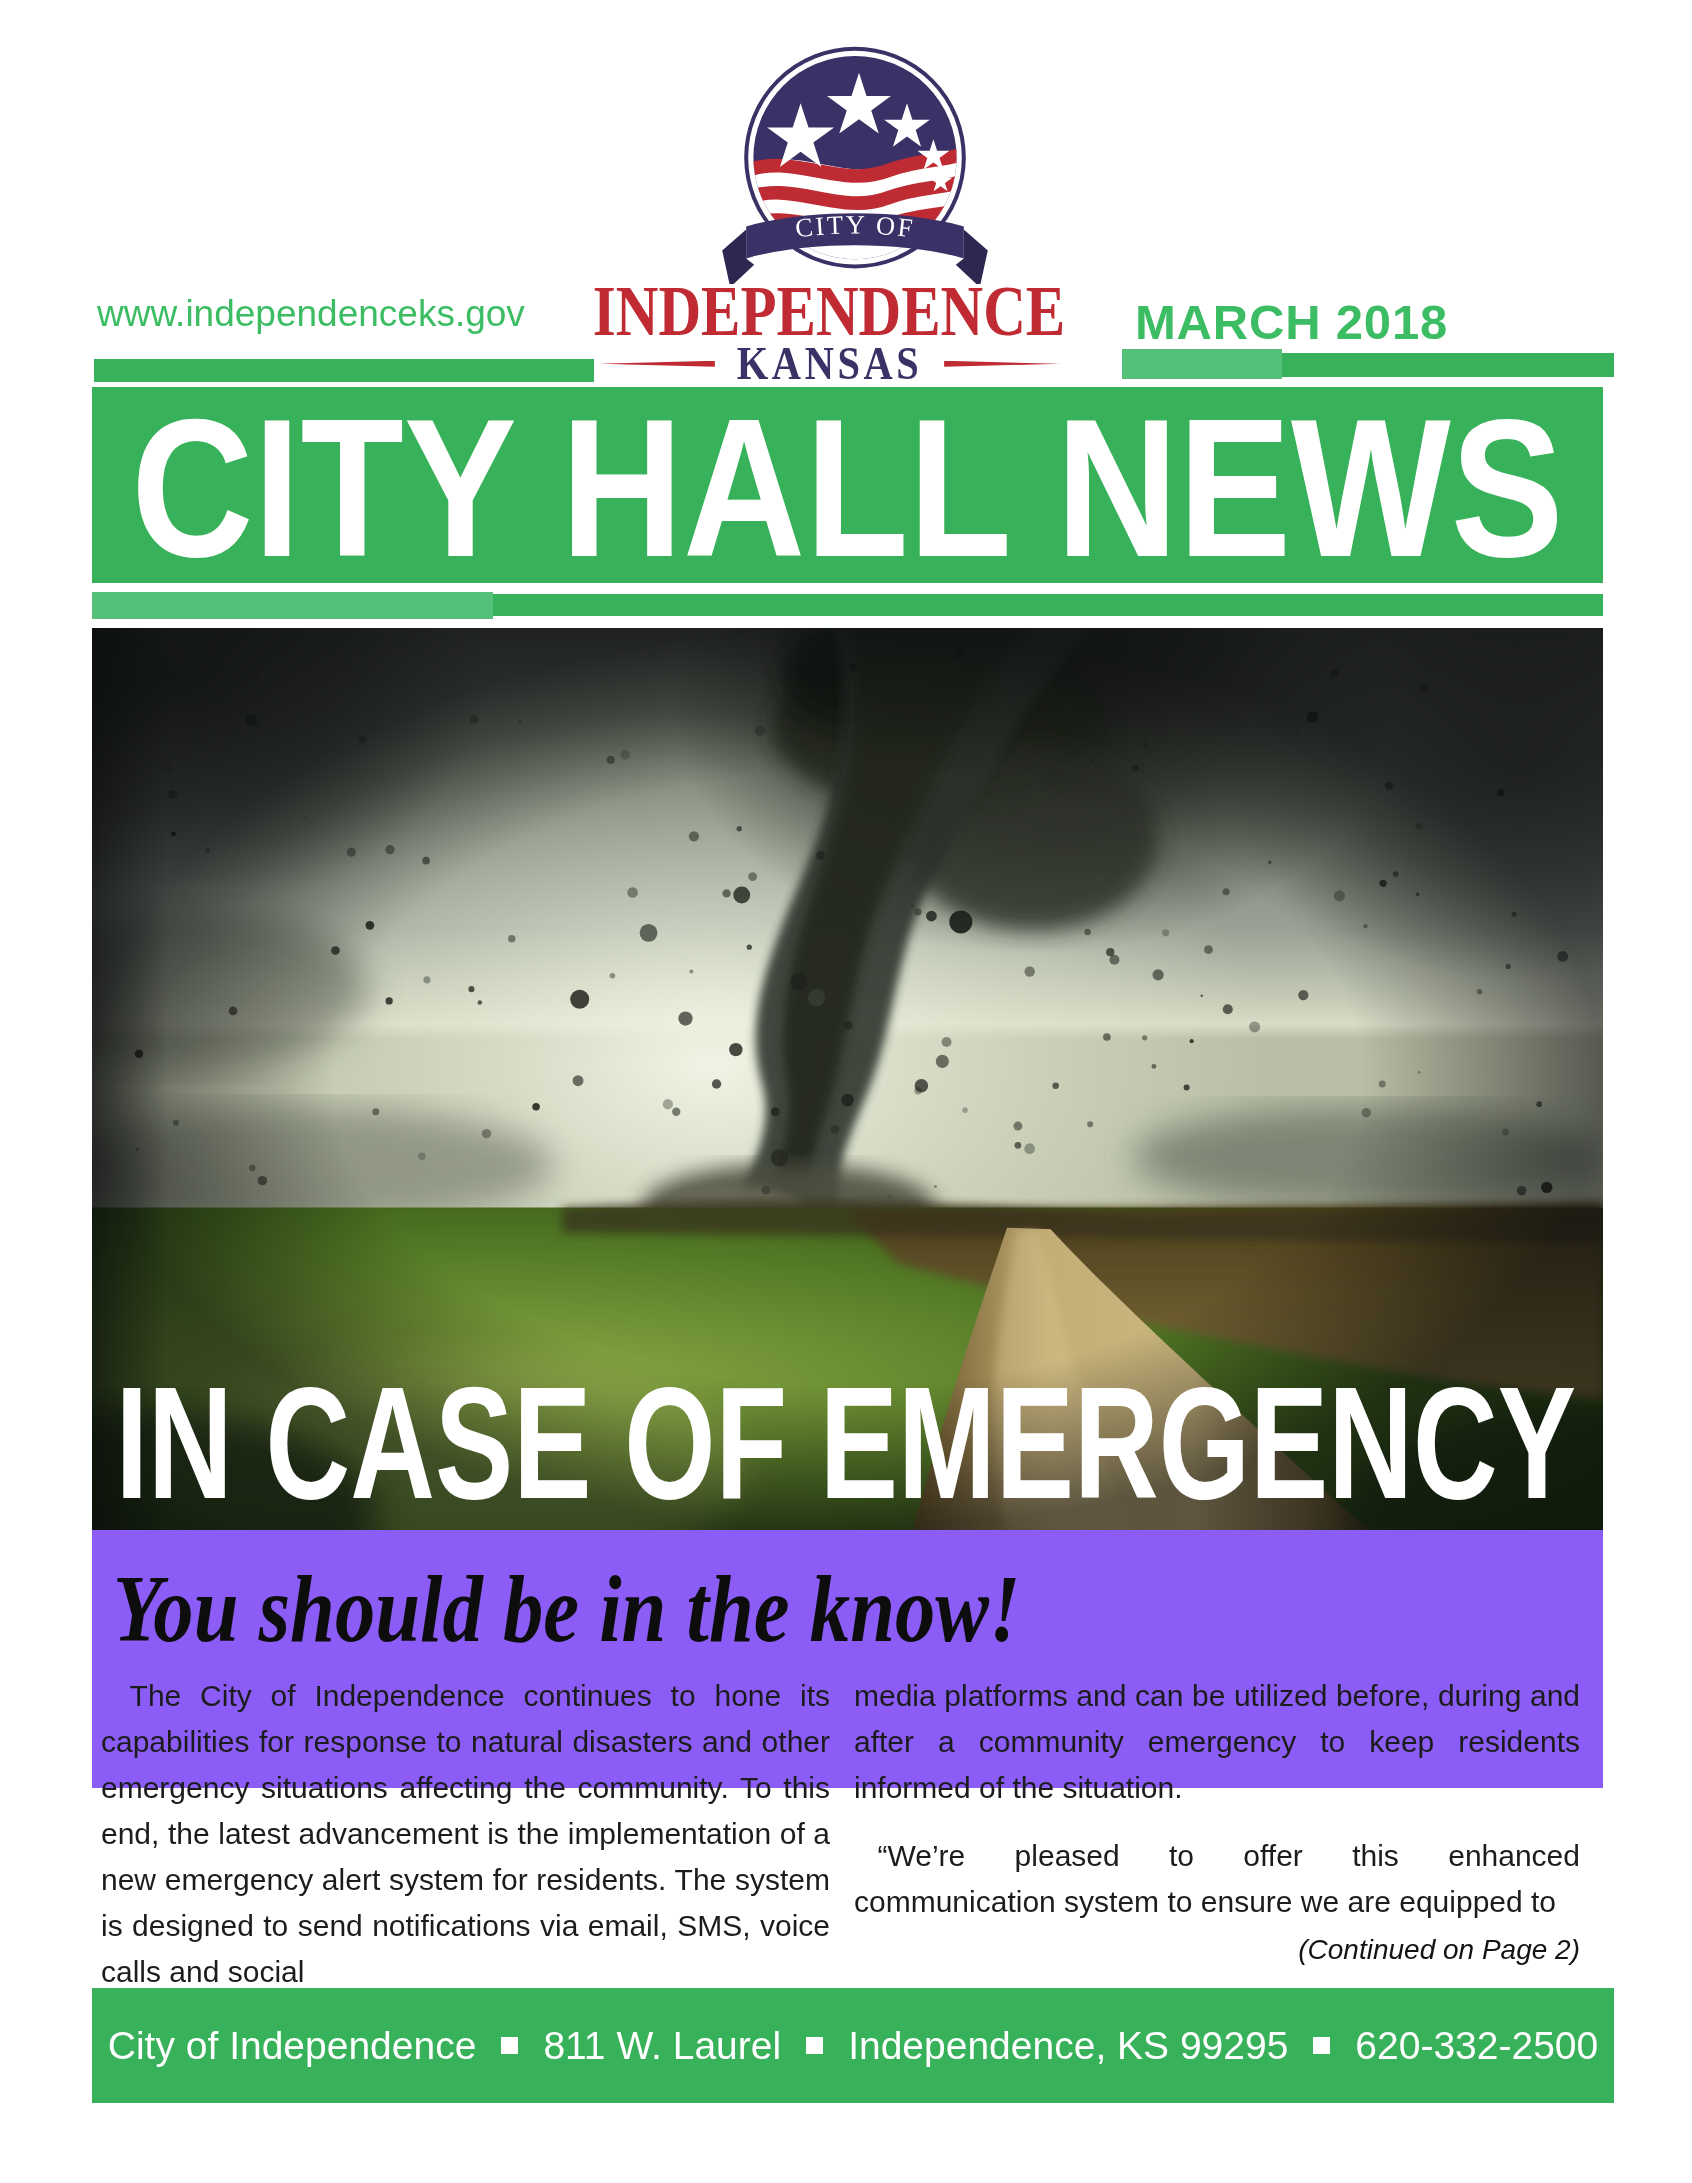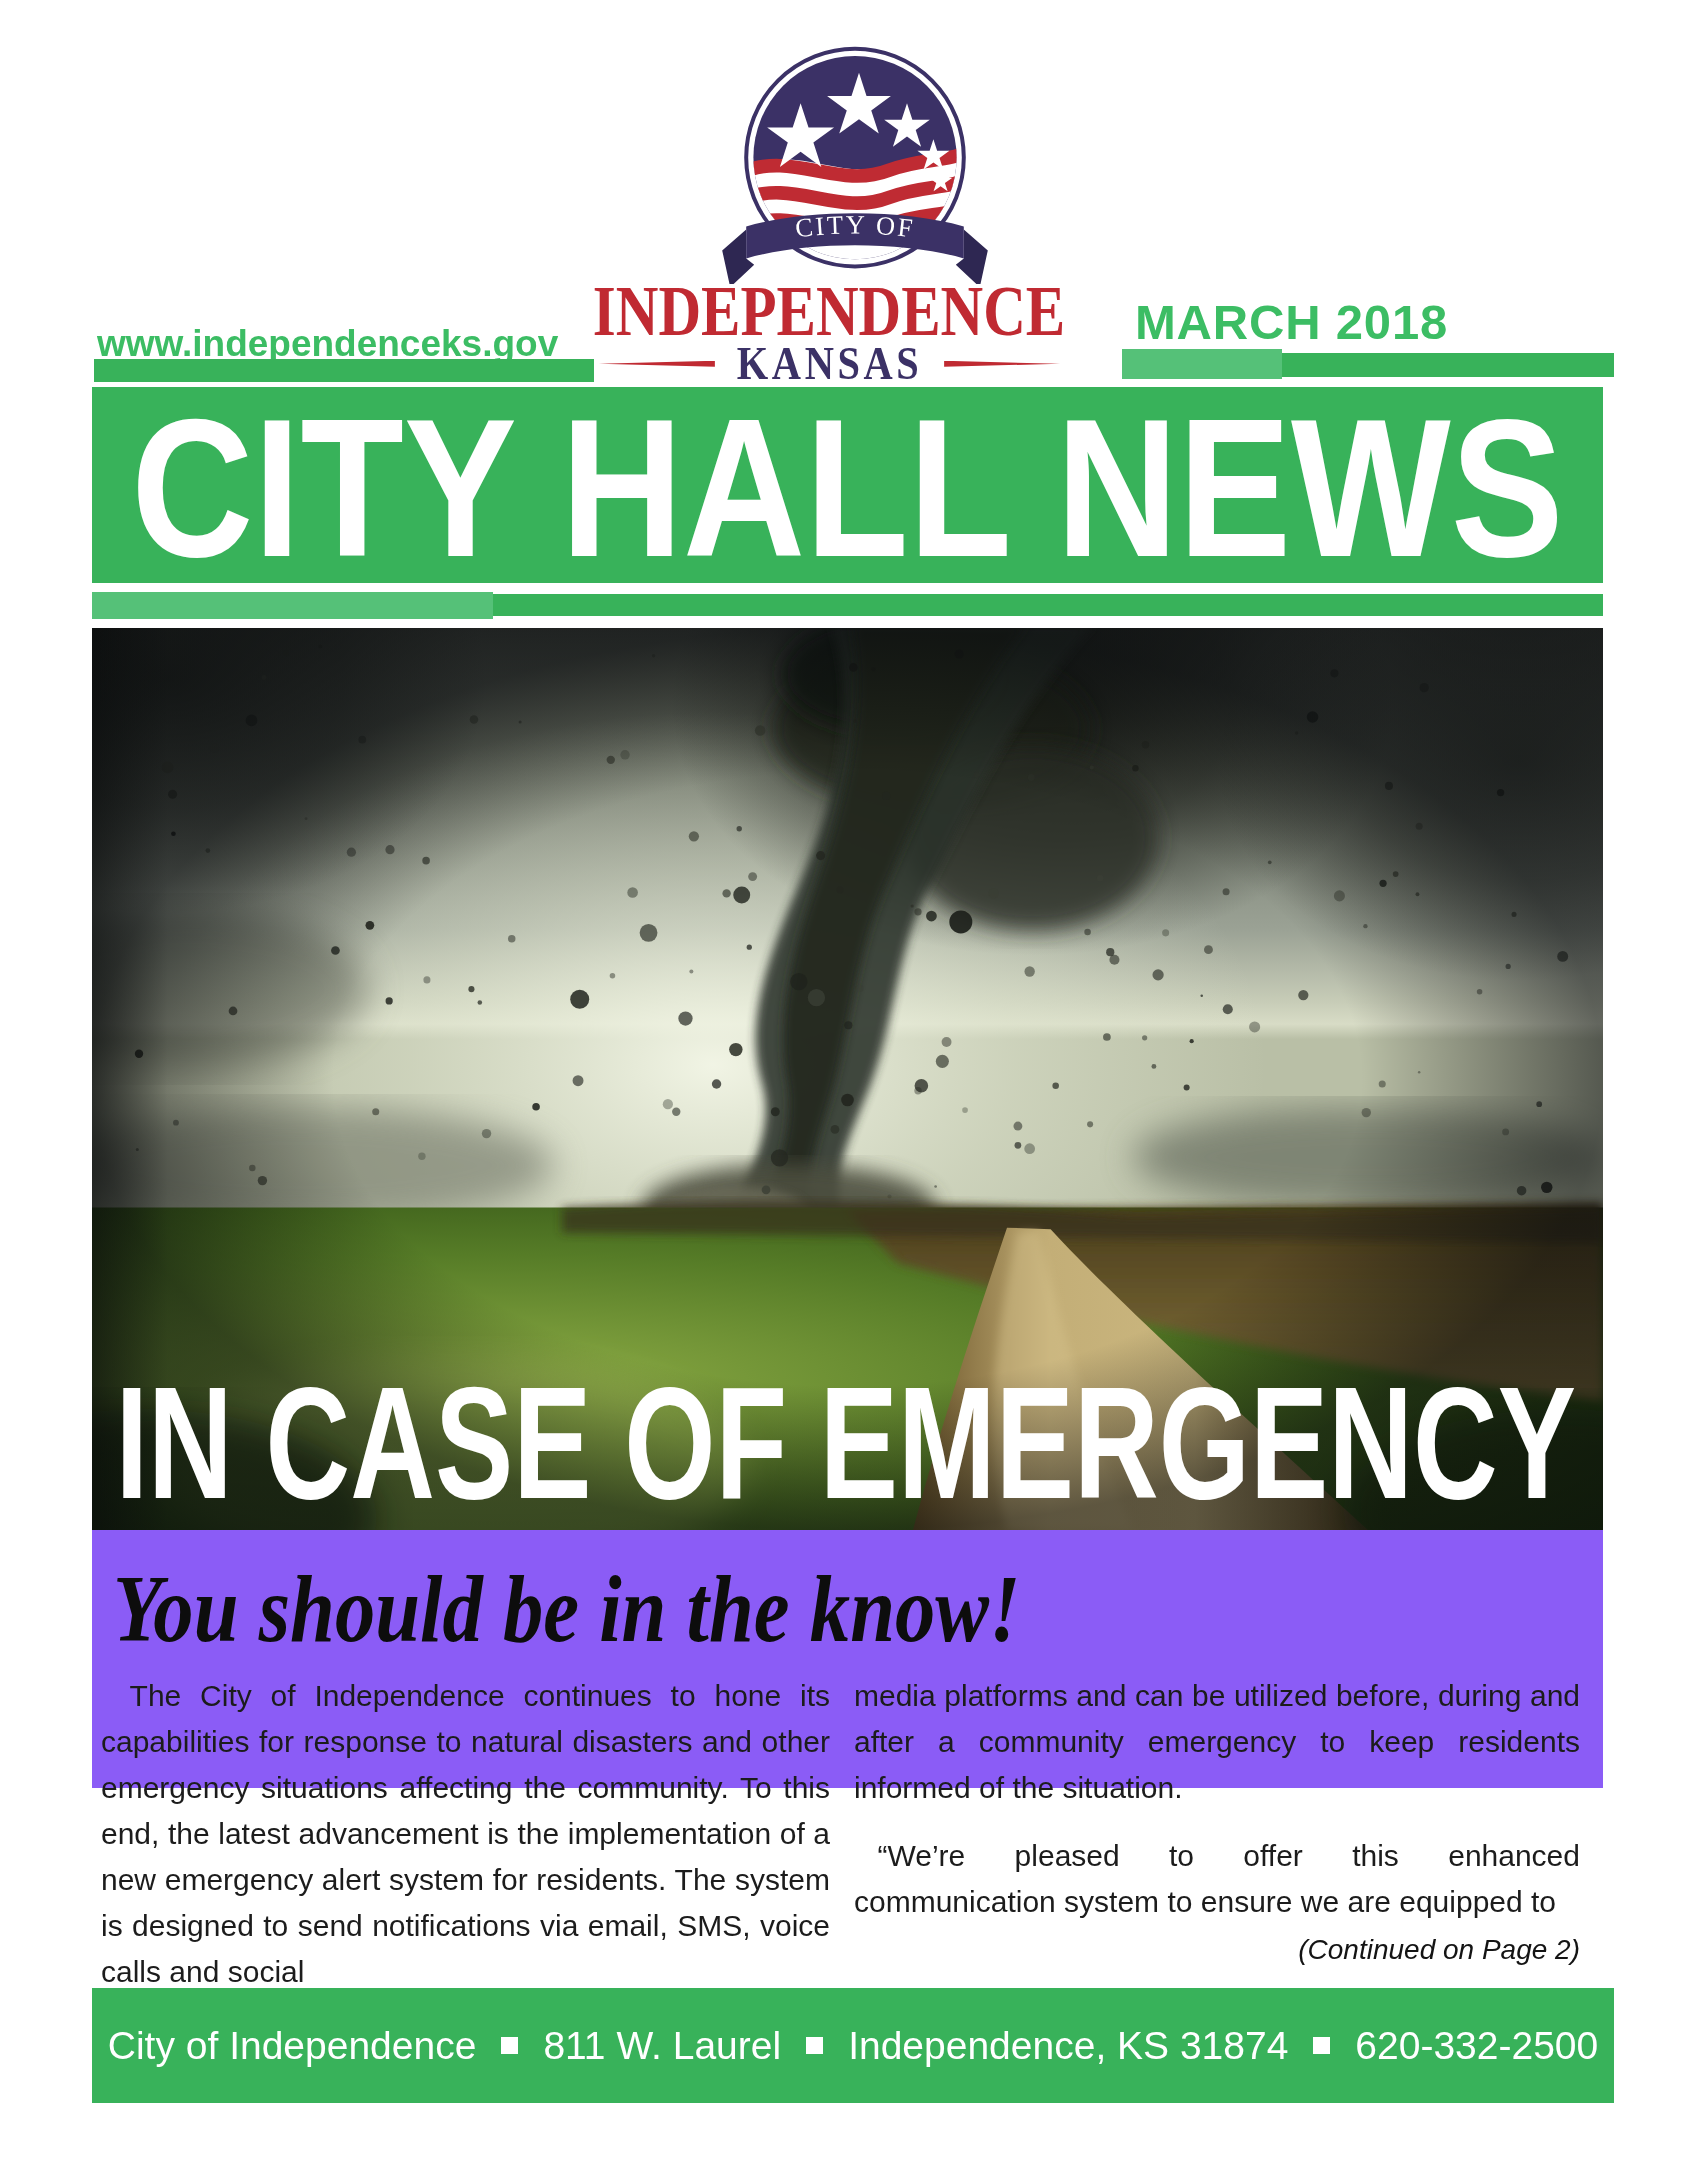--- a/index.html
+++ b/index.html
@@ -9,21 +9,21 @@
     --logo-red:#c02a32;
     --logo-navy:#3b3166;
     --ink:#1c1c1c;
   }
   *{margin:0;padding:0;box-sizing:border-box;}
   html,body{width:1693px;height:2183px;background:#fff;overflow:hidden;
     font-family:"Liberation Sans",sans-serif;position:relative;}
 
   
   .header{position:absolute;left:0;top:0;width:1693px;height:386px;}
-  .site-url{position:absolute;left:97px;top:323px;font-size:37px;font-weight:bold;
+  .site-url{position:absolute;left:97px;top:293px;font-size:37px;font-weight:normal;
     color:var(--green-text);letter-spacing:0px;}
   .bar{position:absolute;background:var(--green);}
   .bar .seg{position:absolute;background:var(--green-light);}
   .bar-left{left:94px;top:359px;width:500px;height:23px;}
   .bar-right{left:1122px;top:353px;width:492px;height:23.5px;}
   .bar-right .seg{left:0;top:-4.2px;width:160px;height:30px;}
   .issue-date{position:absolute;left:1135px;top:294px;width:479px;font-size:49px;
     font-weight:bold;color:var(--green-text);letter-spacing:0.8px;}
 
   .logo-emblem{position:absolute;left:719px;top:44px;width:272px;height:240px;}
@@ -385,17 +385,17 @@
     <p class="p2">“We’re pleased to offer this enhanced communication system to ensure we are equipped to</p>
     <span class="continued">(Continued on Page 2)</span>
   </div>
 </div>
 
 <div class="footer">
   <span>City of Independence</span>
   <span class="sq"></span>
   <span>811 W. Laurel</span>
   <span class="sq"></span>
-  <span>Independence, KS 31874</span>
+  <span>Independence, KS 99295</span>
   <span class="sq"></span>
   <span>620-332-2500</span>
 </div>
 
 
 </body></html>

